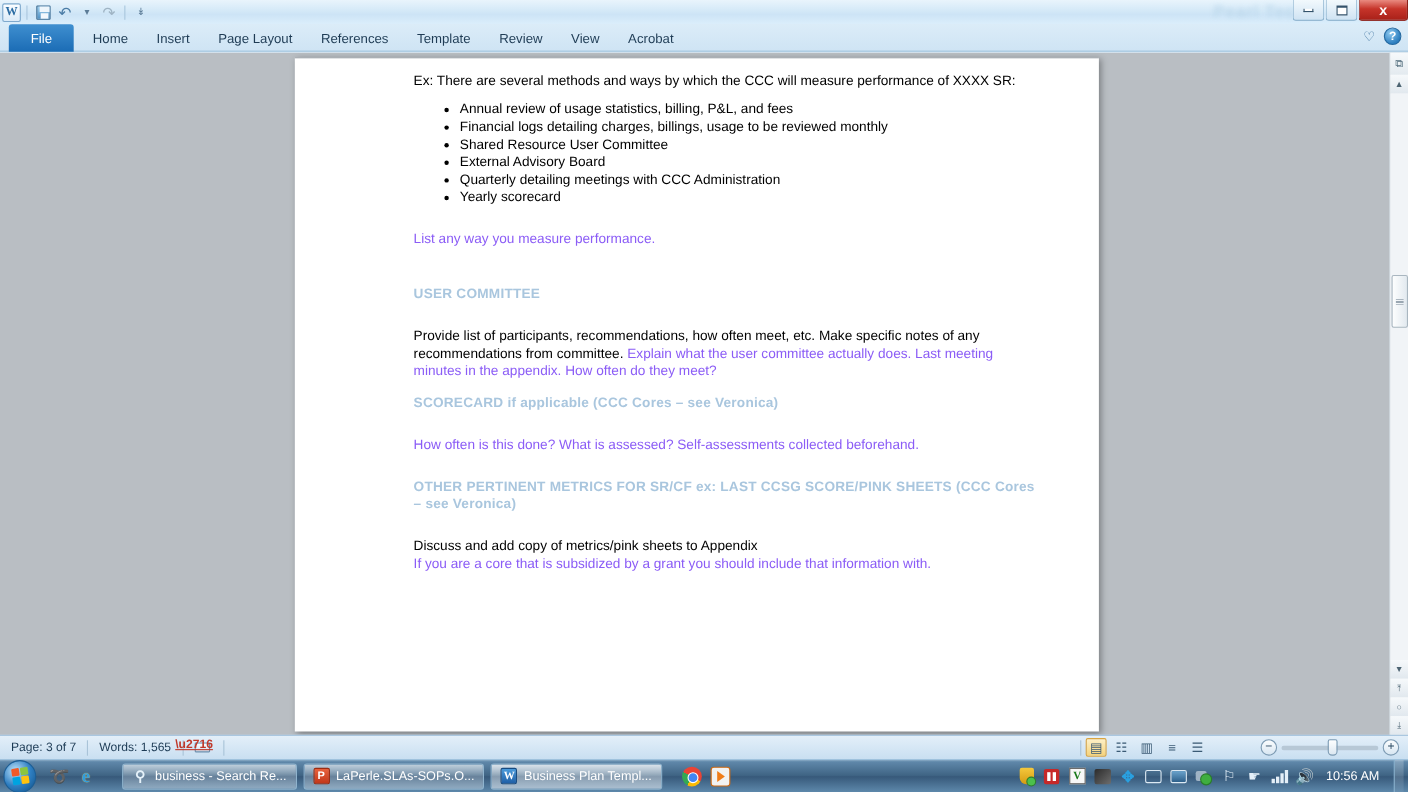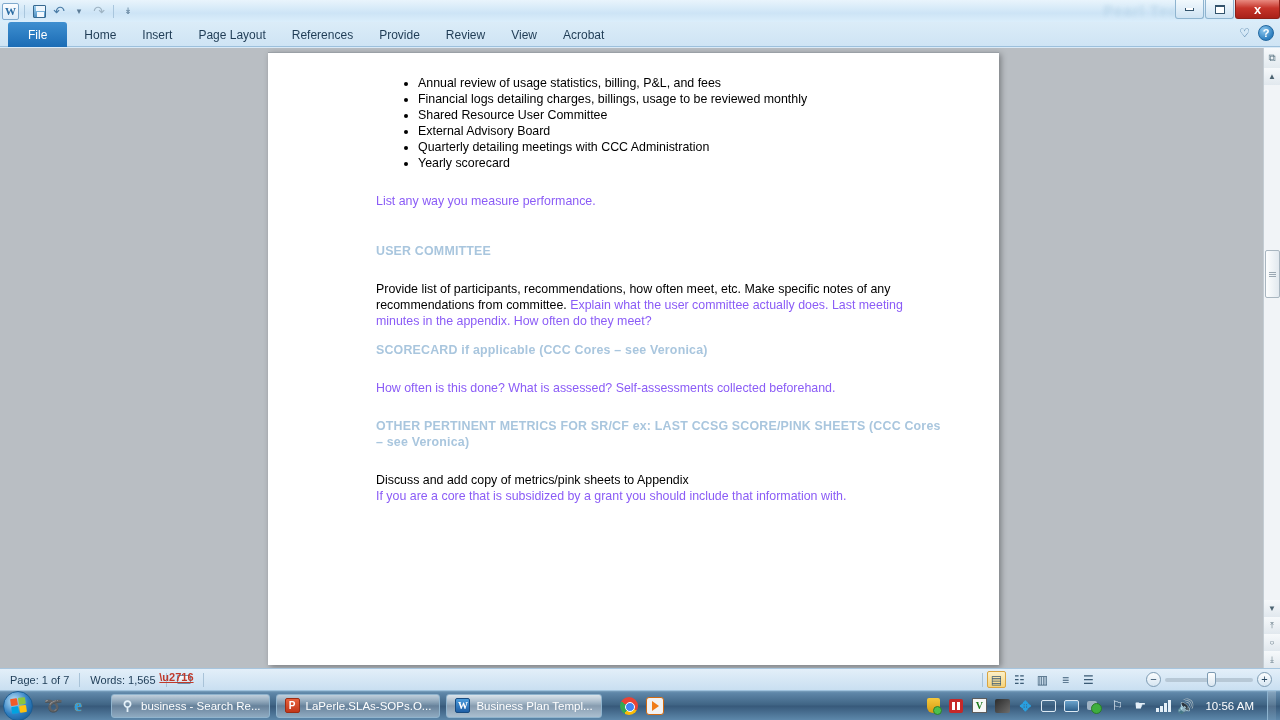--- a/index.html
+++ b/index.html
@@ -313,36 +313,37 @@
     </div>
   </div>
 
   <div class="ribbon">
     <div class="tabs">
       <div class="tab file">File</div>
       <div class="tab">Home</div>
       <div class="tab">Insert</div>
       <div class="tab">Page Layout</div>
       <div class="tab">References</div>
-      <div class="tab">Provide</div>
+      <div class="tab">Template</div>
       <div class="tab">Review</div>
       <div class="tab">View</div>
       <div class="tab">Acrobat</div>
     </div>
     <div class="helpzone">
       <div class="heart-ico">♡</div>
       <div class="help-ico">?</div>
     </div>
   </div>
 
   <div class="docarea">
     <div class="page">
       <div class="page-inner">
         <div class="p-body">
 
+          <p>Ex: There are several methods and ways by which the CCC will measure performance of XXXX SR:</p>
 
           <ul class="bullets">
             <li>Annual review of usage statistics, billing, P&amp;L, and fees</li>
             <li>Financial logs detailing charges, billings, usage to be reviewed monthly</li>
             <li>Shared Resource User Committee</li>
             <li>External Advisory Board</li>
             <li>Quarterly detailing meetings with CCC Administration</li>
             <li>Yearly scorecard</li>
           </ul>
 
@@ -384,21 +385,21 @@
     <div class="vs-btm">
       <div>▼</div>
       <div>⤒</div>
       <div>○</div>
       <div>⤓</div>
     </div>
   </div>
 
   <div class="statusbar">
     <div class="sb-item">
-        <span>Page: 1 of 7</span>
+        <span>Page: 3 of 7</span>
       </div>
     <div class="sb-sep"></div>
     <div class="sb-item">
         <span>Words: 1,565</span>
       </div>
     <div class="sb-sep"></div>
     <div class="sb-item">
       <span class="proof-ico">
           <span class="bk"></span>
           <span class="x">\u2716</span>

